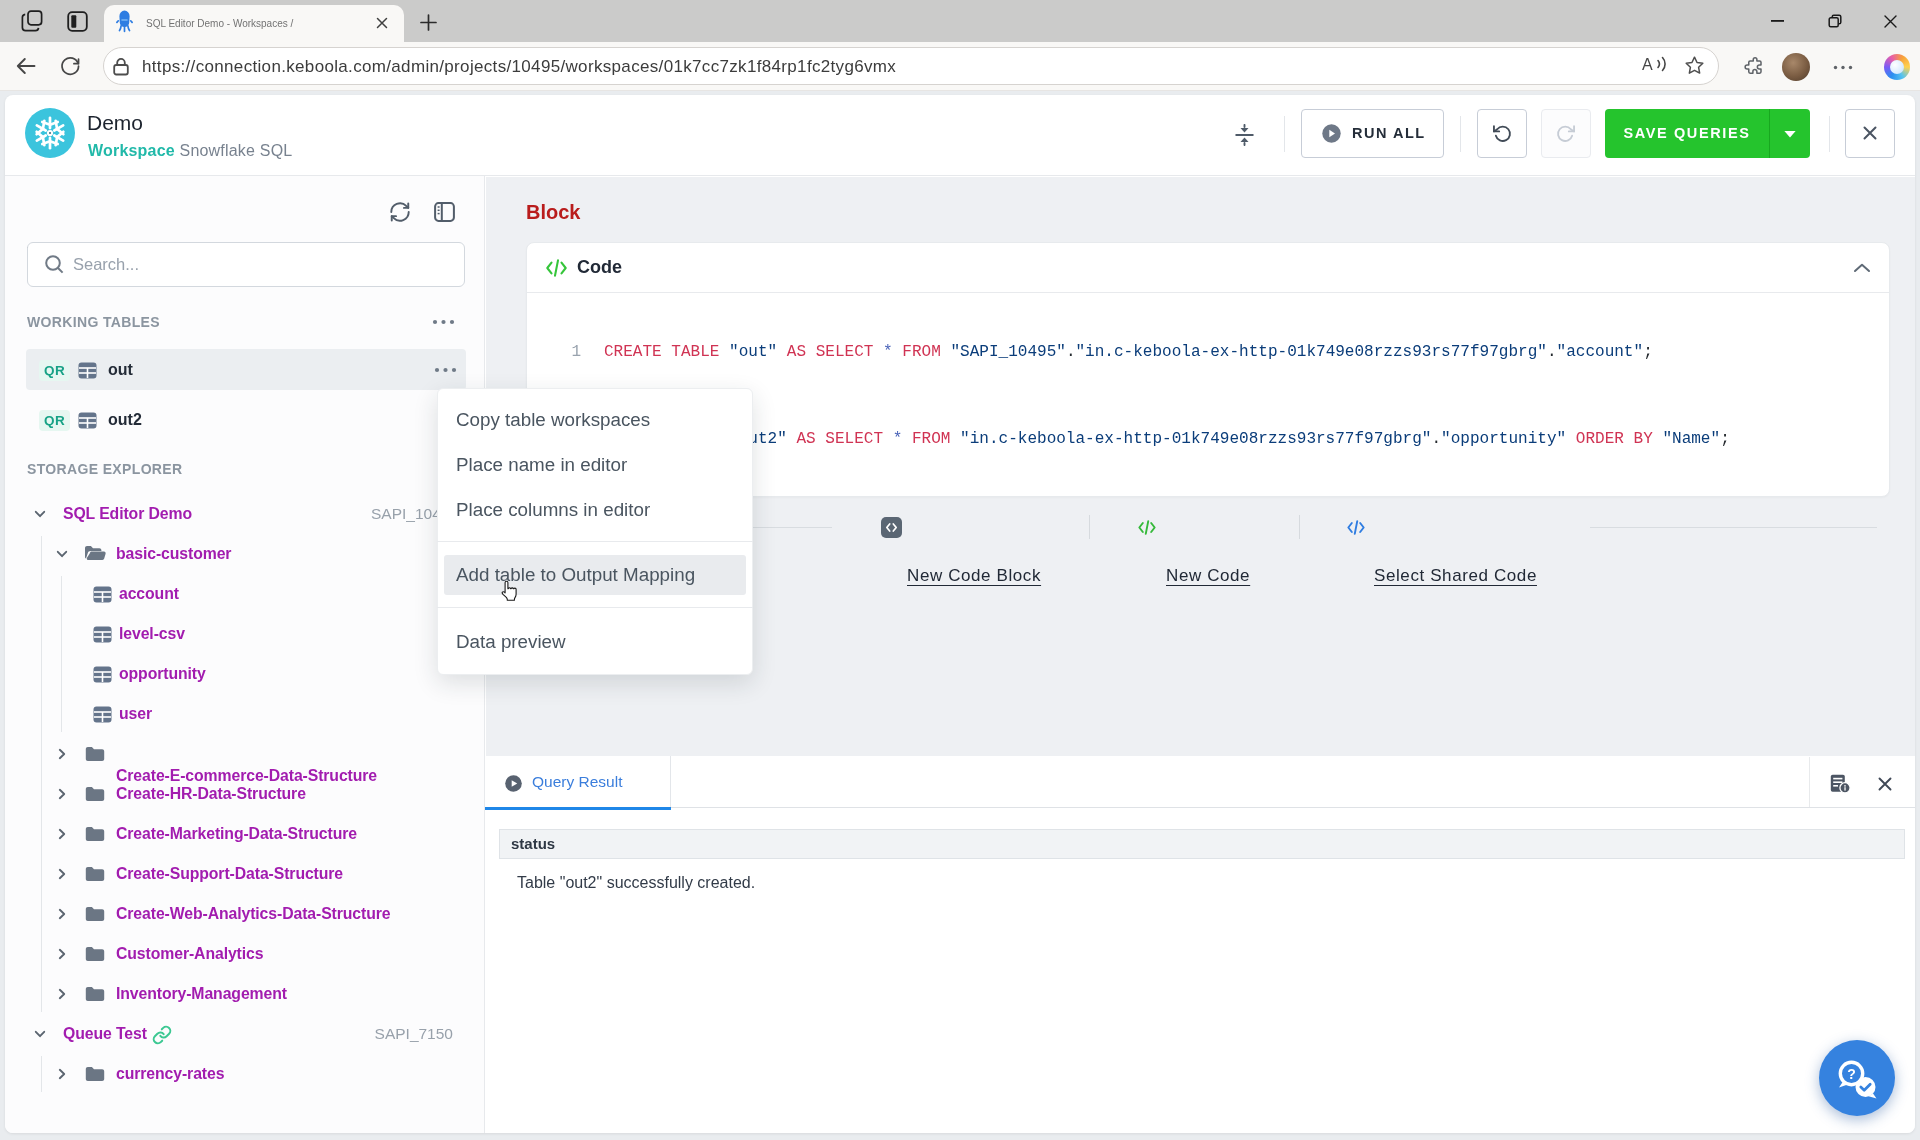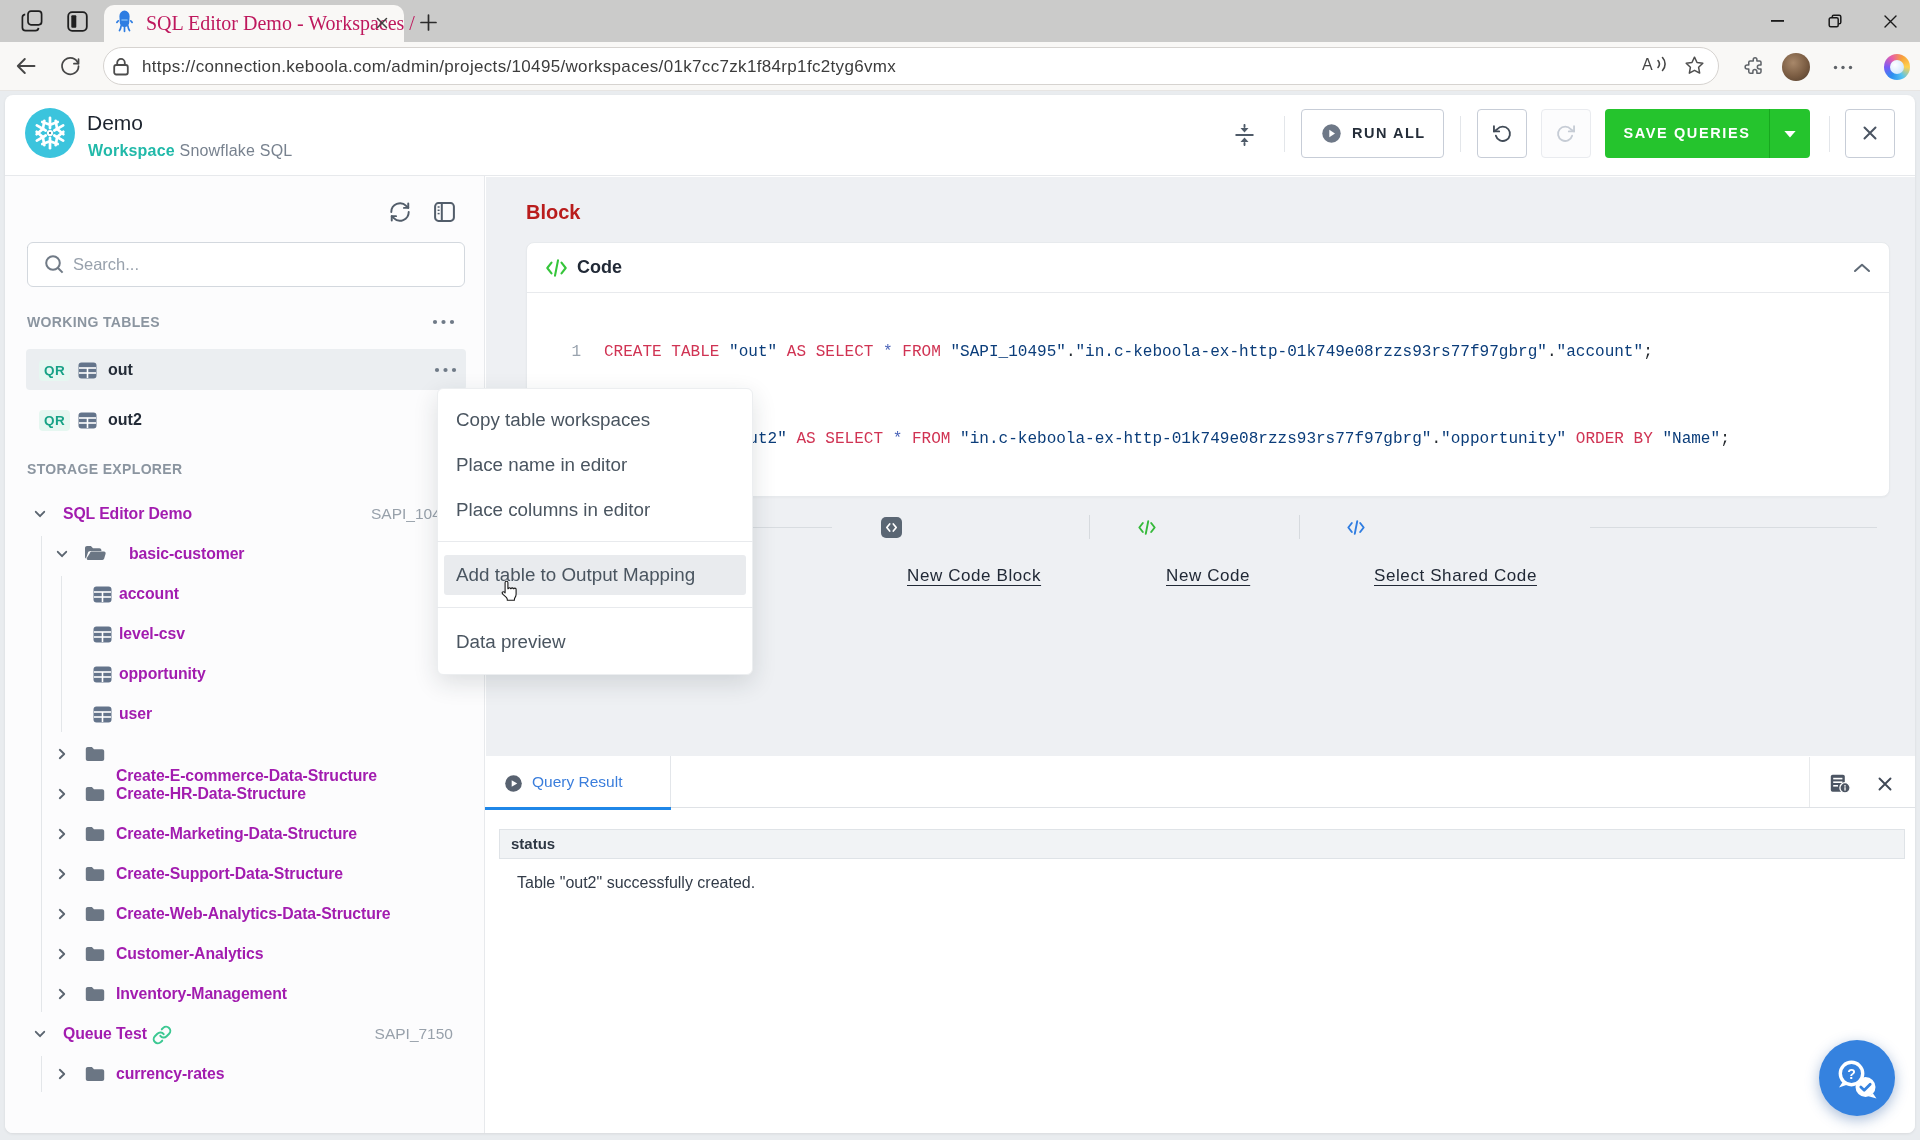--- a/index.html
+++ b/index.html
@@ -3,21 +3,21 @@
 <meta charset="utf-8">
 <style>
 * { margin:0; padding:0; box-sizing:border-box; }
 html,body { width:1920px; height:1140px; overflow:hidden; font-family:"Liberation Sans", sans-serif; }
 body { background:#e9ecef; position:relative; }
 .abs { position:absolute; }
 svg { display:block; }
 
 #tabbar { left:0; top:0; width:1920px; height:42px; background:#cbcbca; }
 #tab { left:104px; top:5px; width:300px; height:37px; background:#f9f8f6; border-radius:10px 10px 0 0; }
-#tabtitle { font-size:20px; letter-spacing:0; height:37px; line-height:37px; color:#be185d; white-space:nowrap;font-family:Liberation Serif, serif; }
+#tabtitle { font-size:10px; letter-spacing:0; height:37px; line-height:37px; color:#737373; white-space:nowrap; }
 #toolbar { left:0; top:42px; width:1920px; height:49px; background:#f9f8f6; }
 #pill { left:103px; top:47px; width:1616px; height:38px; background:#fff; border:1px solid #d6d3d0; border-radius:19px; }
 #url { left:142px; top:42px; height:49px; line-height:49px; font-size:17px; color:#3c3c3c; letter-spacing:0.33px; }
 
 #card { left:5px; top:95px; width:1910px; height:1038px; background:#fff; border-radius:8px; box-shadow:0 1px 3px rgba(0,0,0,0.08); }
 #apphdr { left:5px; top:95px; width:1910px; height:81px; border-bottom:1px solid #e7e9ec; }
 #logo { left:25px; top:108px; width:50px; height:50px; border-radius:50%; background:#3bc4dd; }
 #demoTitle { left:87px; top:112px; font-size:21px; line-height:22px; font-weight:500; color:#1c232e; }
 #demoSub { left:88px; top:142px; font-size:16px; line-height:17px; font-weight:700; letter-spacing:0.2px; }
 #demoSub .t { color:#21b9a9; }
@@ -112,21 +112,21 @@
 <div class="abs wtname" style="top:349px;">out</div>
 <div class="abs qr" style="top:410px;">QR</div>
 <div class="abs wtname" style="top:399px;">out2</div>
 <div class="abs secLbl" style="left:27px; top:461px;">STORAGE EXPLORER</div>
 
 <div class="abs vline" style="left:41px; top:536px; height:476px;"></div>
 <div class="abs vline" style="left:61px; top:576px; height:156px;"></div>
 <div class="abs vline" style="left:41px; top:1056px; height:36px;"></div>
 <div class="abs treeTxt" style="left:63px; top:494px; line-height:40px;">SQL Editor Demo</div>
 <div class="abs sapi" style="left:371px; top:494px; width:82px; line-height:40px; text-align:right;">SAPI_10495</div>
-<div class="abs treeTxt" style="left:116px; top:534px; line-height:40px;margin-left:13px;">basic-customer</div>
+<div class="abs treeTxt" style="left:116px; top:534px; line-height:40px;">basic-customer</div>
 <div class="abs treeTxt" style="left:119px; top:574px; line-height:40px;">account</div>
 <div class="abs treeTxt" style="left:119px; top:614px; line-height:40px;">level-csv</div>
 <div class="abs treeTxt" style="left:119px; top:654px; line-height:40px;">opportunity</div>
 <div class="abs treeTxt" style="left:119px; top:694px; line-height:40px;">user</div>
 <div class="abs treeTxt" style="left:116px; top:756px; line-height:40px;">Create-E-commerce-Data-Structure</div>
 <div class="abs treeTxt" style="left:116px; top:774px; line-height:40px;">Create-HR-Data-Structure</div>
 <div class="abs treeTxt" style="left:116px; top:814px; line-height:40px;">Create-Marketing-Data-Structure</div>
 <div class="abs treeTxt" style="left:116px; top:854px; line-height:40px;">Create-Support-Data-Structure</div>
 <div class="abs treeTxt" style="left:116px; top:894px; line-height:40px;">Create-Web-Analytics-Data-Structure</div>
 <div class="abs treeTxt" style="left:116px; top:934px; line-height:40px;">Customer-Analytics</div>

